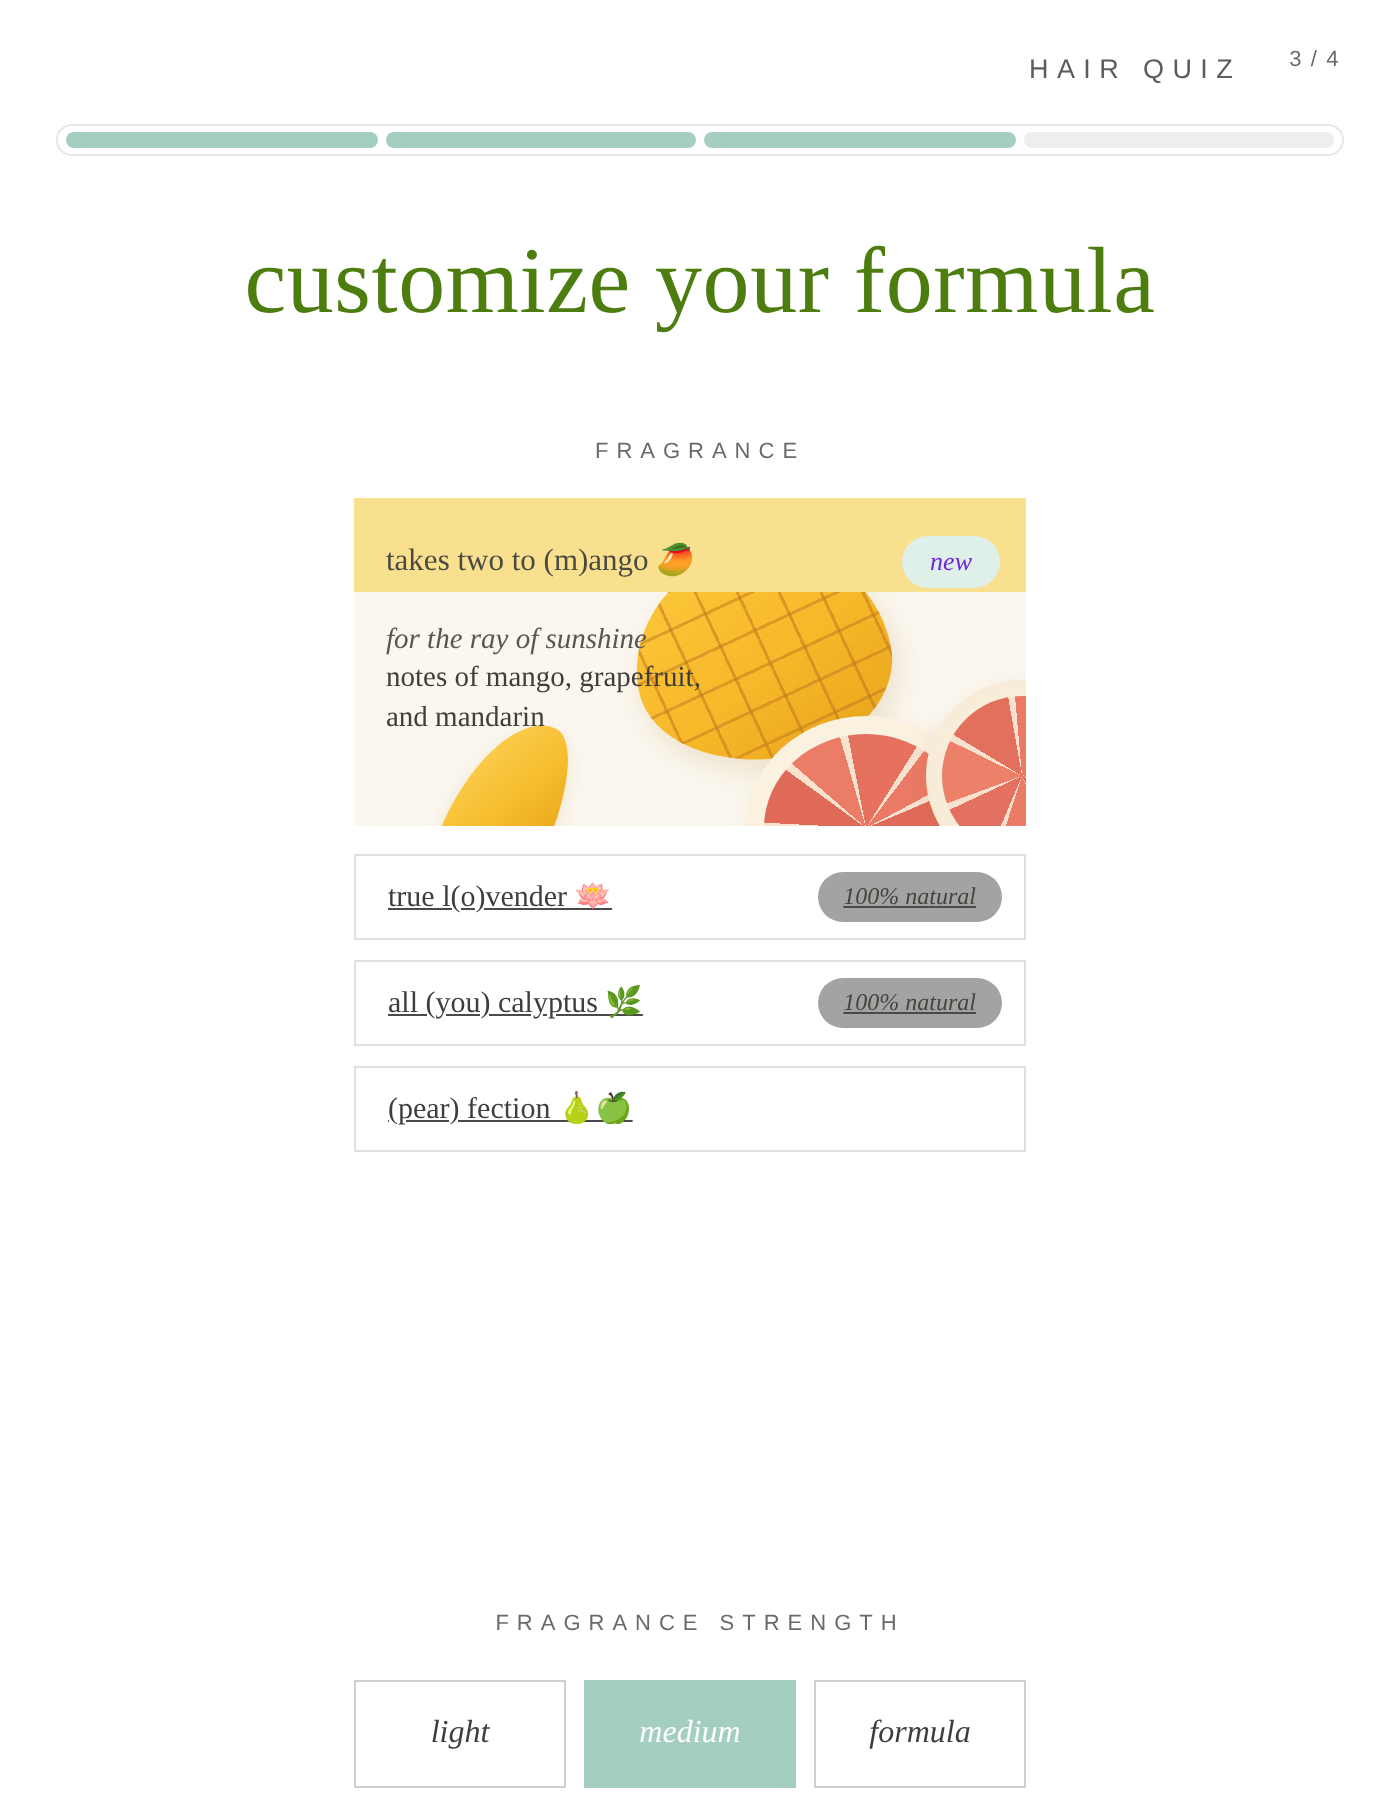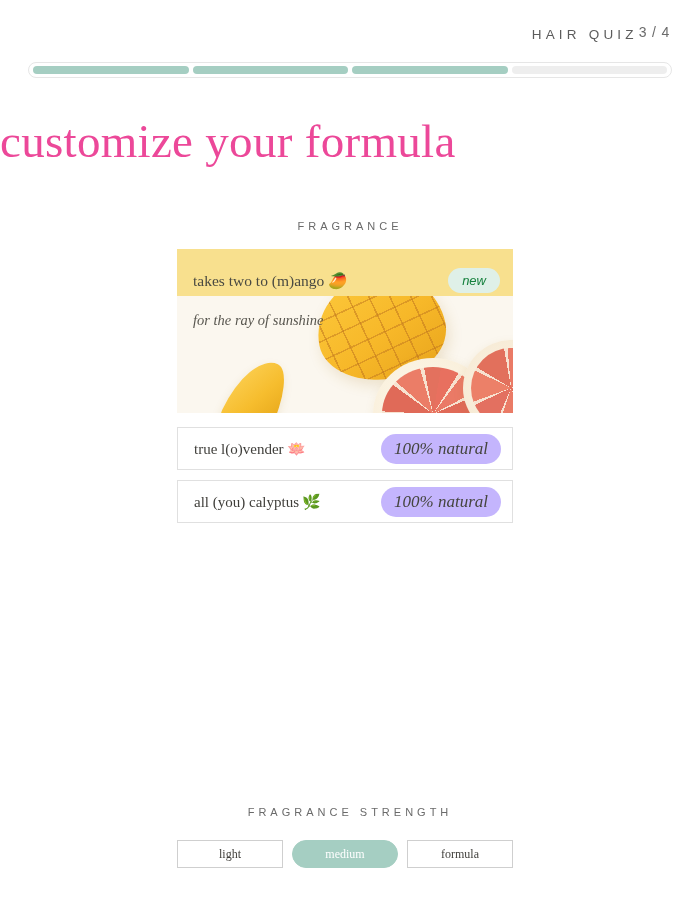--- a/index.html
+++ b/index.html
@@ -17,33 +17,33 @@
     overflow: hidden;
   }
 
   
   .quiz-header {
     position: absolute;
     top: 28px;
     right: 30px;
     display: flex;
     align-items: flex-start;
-    gap: 1px;
+    gap: 24px;
   }
   .quiz-title {
     font-family: "Liberation Sans", sans-serif;
     font-size: 13.5px;
     letter-spacing: 4.2px;
     color: #5c5c5c;
     text-transform: uppercase;
     line-height: 1;
   }
   .quiz-step {
     font-family: "Liberation Sans", sans-serif;
-    font-size: 14px;
+    font-size: 11px;
     letter-spacing: 0.8px;
     color: #6b6b6b;
     line-height: 1;
     position: relative;
     top: -3px;
   }
 
   
   .progress-track {
     position: absolute;
@@ -68,25 +68,25 @@
   .progress-seg.filled {
     background: #a5cec2;
   }
 
   
   .page-title {
     position: absolute;
     top: 112px;
     left: 0;
     width: 100%;
-    text-align: left;
+    text-align: center;
     font-family: "Liberation Serif", serif;
     font-size: 47px;
     font-weight: 400;
-    color: #ec4899;
+    color: #4d7c0f;
     letter-spacing: 0.3px;
     line-height: 1.25;
   }
 
   
   .section-label {
     position: absolute;
     left: 0;
     width: 100%;
     text-align: center;
@@ -122,24 +122,24 @@
   .feature-head-title {
     font-family: "Liberation Serif", serif;
     font-size: 15.5px;
     color: #4a4a42;
     white-space: nowrap;
   }
   .badge {
     background: #dff0e8;
     border-radius: 20px;
     padding: 5px 13px;
-    font-family: Liberation Sans, sans-serif;
+    font-family: Liberation Serif, serif;
     font-style: italic;
     font-size: 13px;
-    color: #15803d;
+    color: #6d28d9;
     white-space: nowrap;
   }
   .badge.new-badge {
     padding: 5px 14px;
   }
 
   .feature-body {
     position: relative;
     height: 117px;
     background: #faf8f2;
@@ -284,65 +284,66 @@
   }
   .option-row {
     height: 43px;
     border: 1px solid #e0e0e0;
     background: #ffffff;
     display: flex;
     align-items: center;
     justify-content: space-between;
     padding: 0 11px 0 16px;
     cursor: pointer;
+    text-decoration: underline;
   }
   .option-label {
     font-family: "Liberation Serif", serif;
     font-size: 15px;
     color: #3f3e3a;
     white-space: nowrap;
   }
   .option-badge {
-    background: #c4b5fd;
+    background: #a3a3a3;
     border-radius: 20px;
     padding: 5px 13px;
     font-family: "Liberation Serif", serif;
     font-style: italic;
-    font-size: 17px;
+    font-size: 12px;
     color: #45453f;
     white-space: nowrap;
   }
 
   
   .strength-group {
     position: absolute;
     top: 840px;
     left: 177px;
     width: 336px;
     display: flex;
     gap: 9px;
   }
   .strength-btn {
     flex: 1 1 0;
-    height: 28px;
+    height: 54px;
     border: 1px solid #cfcfcf;
     background: #ffffff;
     display: flex;
     align-items: center;
     justify-content: center;
     font-family: "Liberation Serif", serif;
-    font-size: 12px;
+    font-size: 16px;
     color: #3f3e3a;
     cursor: pointer;
+    font-style: italic;
   }
   .strength-btn.selected {
     background: #a5cec2;
     border-color: #a5cec2;
     color: #ffffff;
-    border-radius: 20px;
   }
 </style>
 </head>
 <body>
 
 <div class="quiz-header">
   <span class="quiz-title">HAIR QUIZ</span>
   <span class="quiz-step">3 / 4</span>
 </div>
 
@@ -368,39 +369,44 @@
       <div class="mango-slice"></div>
       <div class="grapefruit">
           <div class="flesh"></div>
         </div>
       <div class="grapefruit2">
           <div class="flesh"></div>
         </div>
     </div>
     <div class="feature-text">
       <div class="feature-tagline">for the ray of sunshine</div>
+      <div class="feature-notes">notes of mango, grapefruit, and mandarin</div>
     </div>
   </div>
 </div>
 
 <div class="options">
 
   <div class="option-row">
     <span class="option-label">true l(o)vender 🪷</span>
     <span class="option-badge">100% natural</span>
   </div>
 
 
 
   <div class="option-row">
     <span class="option-label">all (you) calyptus 🌿</span>
     <span class="option-badge">100% natural</span>
   </div>
 
 
+  <div class="option-row">
+    <span class="option-label">(pear) fection 🍐🍏</span>
+
+  </div>
 
 </div>
 
 <div class="section-label strength">FRAGRANCE STRENGTH</div>
 
 <div class="strength-group">
   <div class="strength-btn">
     <span>light</span>
   </div>
   <div class="strength-btn selected">

